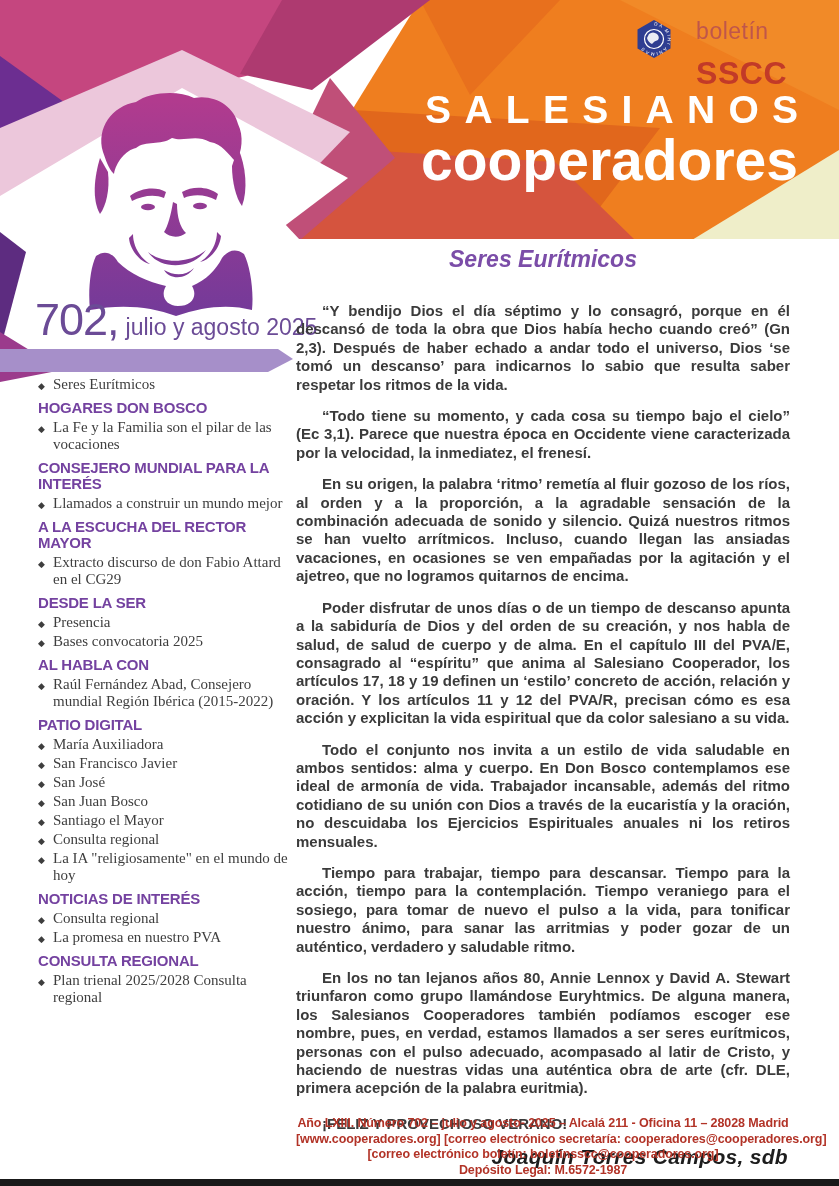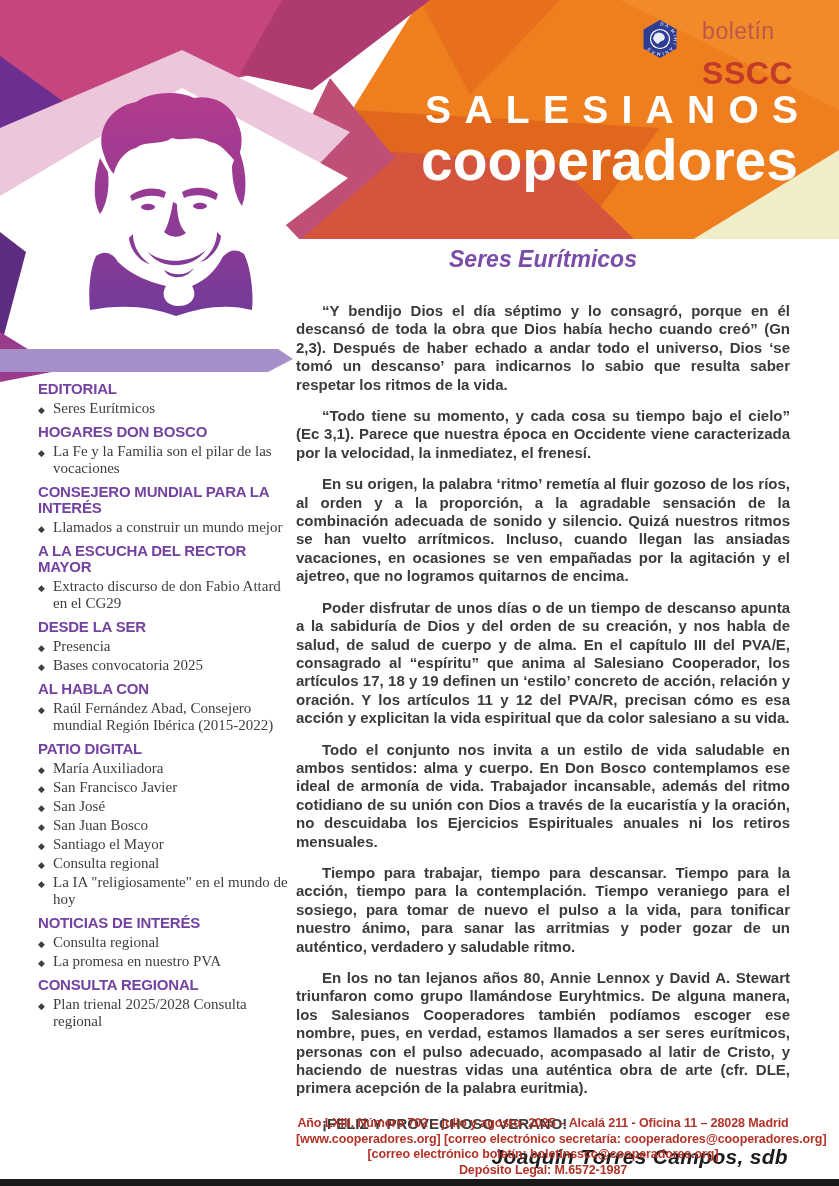--- a/index.html
+++ b/index.html
@@ -1,21 +1,21 @@
 <!DOCTYPE html>
 <html lang="es"><head>
 <meta charset="utf-8">
 <style>
   html,body{margin:0;padding:0;background:#e8e8e8;}
   .page{position:relative;width:839px;height:1186px;background:#ffffff;overflow:hidden;
         font-family:"Liberation Sans",sans-serif;margin:0 auto;}
   .header-svg{position:absolute;top:0;left:0;z-index:1;}
 
   
-  .badge{position:absolute;top:20px;right:46px;display:flex;align-items:flex-start;gap:23px;z-index:3;}
+  .badge{position:absolute;top:20px;right:52px;display:flex;align-items:flex-start;gap:23px;z-index:3;}
   .badge-txt{display:flex;flex-direction:column;line-height:1;}
   .badge-l1{font-size:23px;font-weight:500;color:#c0564a;letter-spacing:.5px;}
   .badge-l2{font-size:32px;font-weight:800;color:#c23a28;letter-spacing:.5px;margin-top:14px;}
 
   
   .masthead{position:absolute;top:88px;right:41px;text-align:right;z-index:3;color:#fff;}
   .masthead .l1{font-size:39px;font-weight:700;letter-spacing:.34em;margin-right:-.34em;white-space:nowrap;}
   .masthead .l2{font-size:57px;font-weight:700;line-height:.92;margin-top:2px;white-space:nowrap;}
 
   
@@ -119,25 +119,28 @@
     </div>
   </div>
 
   <div class="masthead">
     <div class="l1">SALESIANOS</div>
     <div class="l2">cooperadores</div>
   </div>
 
   <div class="article-title">Seres Eurítmicos</div>
 
+  <div class="issue">
+    <span class="issue-number">702,</span>
+    <span class="issue-date">julio y agosto 2025</span>
+  </div>
 
   <div class="toc">
 
     <div class="toc-section">
-      <div class="toc-heading">EDITORIAL</div>
       <div class="toc-item">
         <span class="blt">◆</span>
         <span>Seres Eurítmicos</span></div>
     </div>
 
     <div class="toc-section">
       <div class="toc-heading">HOGARES DON BOSCO</div>
       <div class="toc-item">
         <span class="blt">◆</span>
         <span>La Fe y la Familia son el pilar de las vocaciones</span></div>

